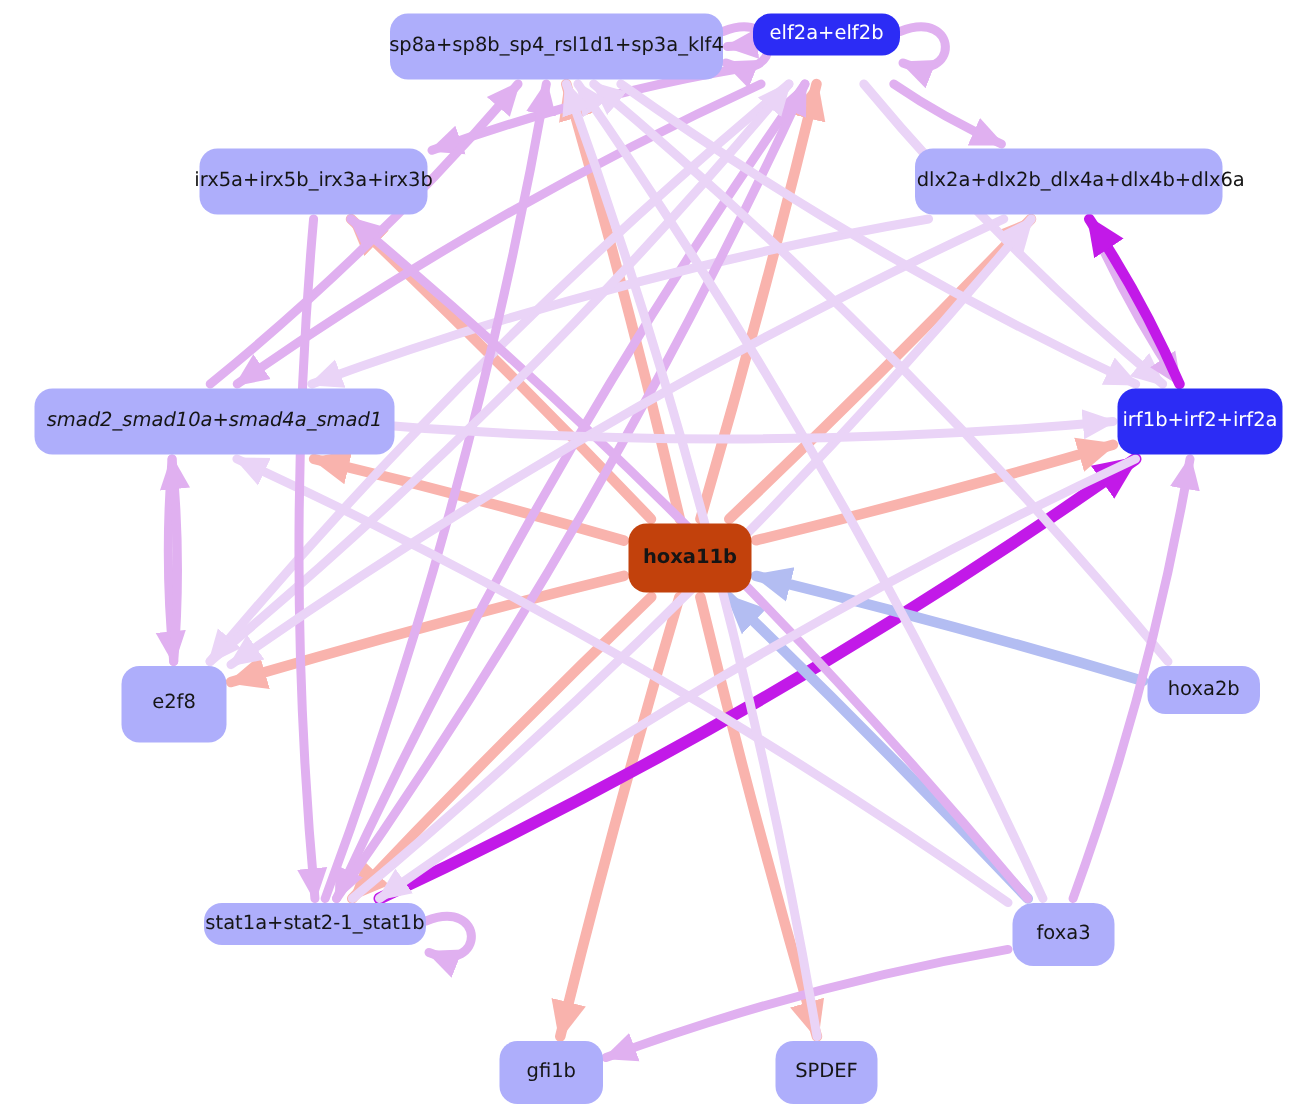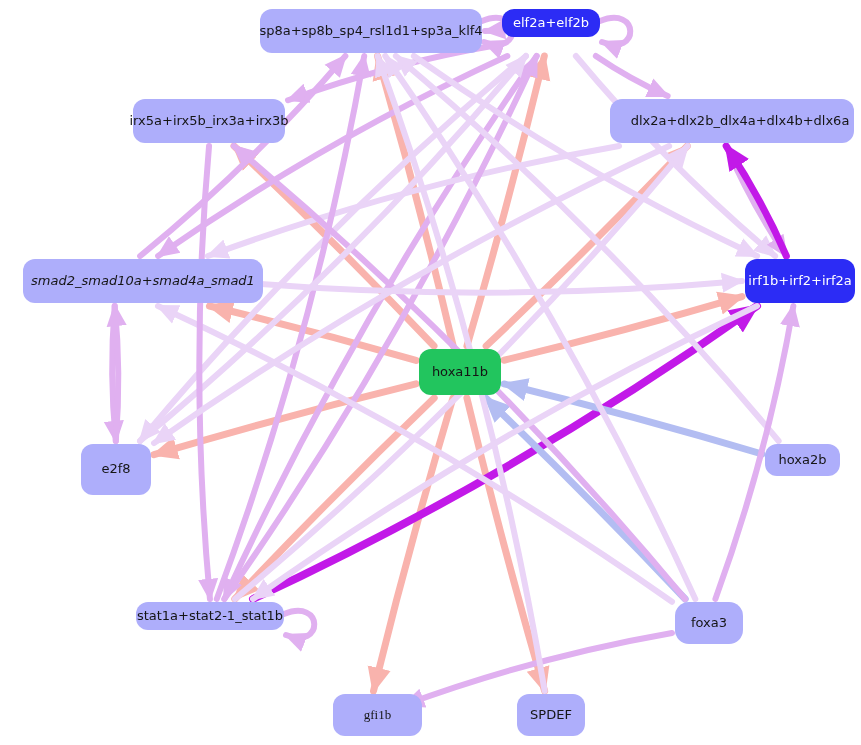--- a/index.html
+++ b/index.html
@@ -5,21 +5,21 @@
 <style>
   html,body{margin:0;padding:0;background:#ffffff;}
   body{width:861px;height:745px;position:relative;overflow:hidden;
        font-family:"DejaVu Sans","Liberation Sans",sans-serif;}
   #graph{position:absolute;left:0;top:0;width:861px;height:745px;}
   .node{position:absolute;box-sizing:border-box;display:flex;align-items:center;
         justify-content:center;border-radius:12px;text-align:left;
         font-size:13px;line-height:1.1;white-space:nowrap;}
   .node.pale{background:#aeaefb;color:#151515;}
   .node.strong{background:#2c2cf5;color:#ffffff;}
-  .node.salmon{background:#22c55e;color:#151515;}
+  .node.salmon{background:#c2410c;color:#151515;font-weight:bold;}
 </style>
 </head>
 <body>
 
 <svg id="graph" viewBox="0 0 861 745" xmlns="http://www.w3.org/2000/svg">
     <defs>
       <marker id="mf9b3ad" viewBox="0 0 10 10" refX="8" refY="5" markerWidth="4.2" markerHeight="4.2" orient="auto-start-reverse" markerUnits="strokeWidth">
         <path d="M0,1 L9,5 L0,9 z" fill="#f9b3ad"></path>
       </marker>
       <marker id="me0b0f0" viewBox="0 0 10 10" refX="8" refY="5" markerWidth="4.2" markerHeight="4.2" orient="auto-start-reverse" markerUnits="strokeWidth">
@@ -175,21 +175,21 @@
 <div id="nodes-layer">
     <div class="node pale" style="left: 260px; top: 9px; width: 222px; height: 44px;">
       <span>sp8a+sp8b_sp4_rsl1d1+sp3a_klf4</span>
     </div>
     <div class="node strong" style="left: 502px; top: 9px; width: 98px; height: 28px;">
       <span>elf2a+elf2b</span>
     </div>
     <div class="node pale" style="left: 133px; top: 99px; width: 152px; height: 44px;">
       <span>irx5a+irx5b_irx3a+irx3b</span>
     </div>
-    <div class="node pale" style="left: 610px; top: 99px; width: 244px; height: 44px; padding-left: 16px;">
+    <div class="node pale" style="left: 610px; top: 99px; width: 205px; height: 44px; padding-left: 16px;">
       <span>dlx2a+dlx2b_dlx4a+dlx4b+dlx6a</span>
     </div>
     <div class="node pale" style="left: 23px; top: 259px; width: 240px; height: 44px; font-style: italic;">
       <span>smad2_smad10a+smad4a_smad1</span>
     </div>
     <div class="node strong" style="left: 745px; top: 259px; width: 110px; height: 44px;">
       <span>irf1b+irf2+irf2a</span>
     </div>
     <div class="node salmon" style="left: 419px; top: 349px; width: 82px; height: 46px;">
       <span>hoxa11b</span>
@@ -199,19 +199,19 @@
     </div>
     <div class="node pale" style="left: 765px; top: 444px; width: 75px; height: 32px;">
       <span>hoxa2b</span>
     </div>
     <div class="node pale" style="left: 136px; top: 602px; width: 148px; height: 28px;">
       <span>stat1a+stat2-1_stat1b</span>
     </div>
     <div class="node pale" style="left: 675px; top: 602px; width: 68px; height: 42px; border-radius: 14px;">
       <span>foxa3</span>
     </div>
-    <div class="node pale" style="left: 333px; top: 694px; width: 89px; height: 42px; font-family: Liberation Serif, serif;">
+    <div class="node pale" style="left: 333px; top: 694px; width: 69px; height: 42px;">
       <span>gfi1b</span>
     </div>
     <div class="node pale" style="left: 517px; top: 694px; width: 68px; height: 42px;">
       <span>SPDEF</span>
     </div>
   </div>
 
 </body></html>

